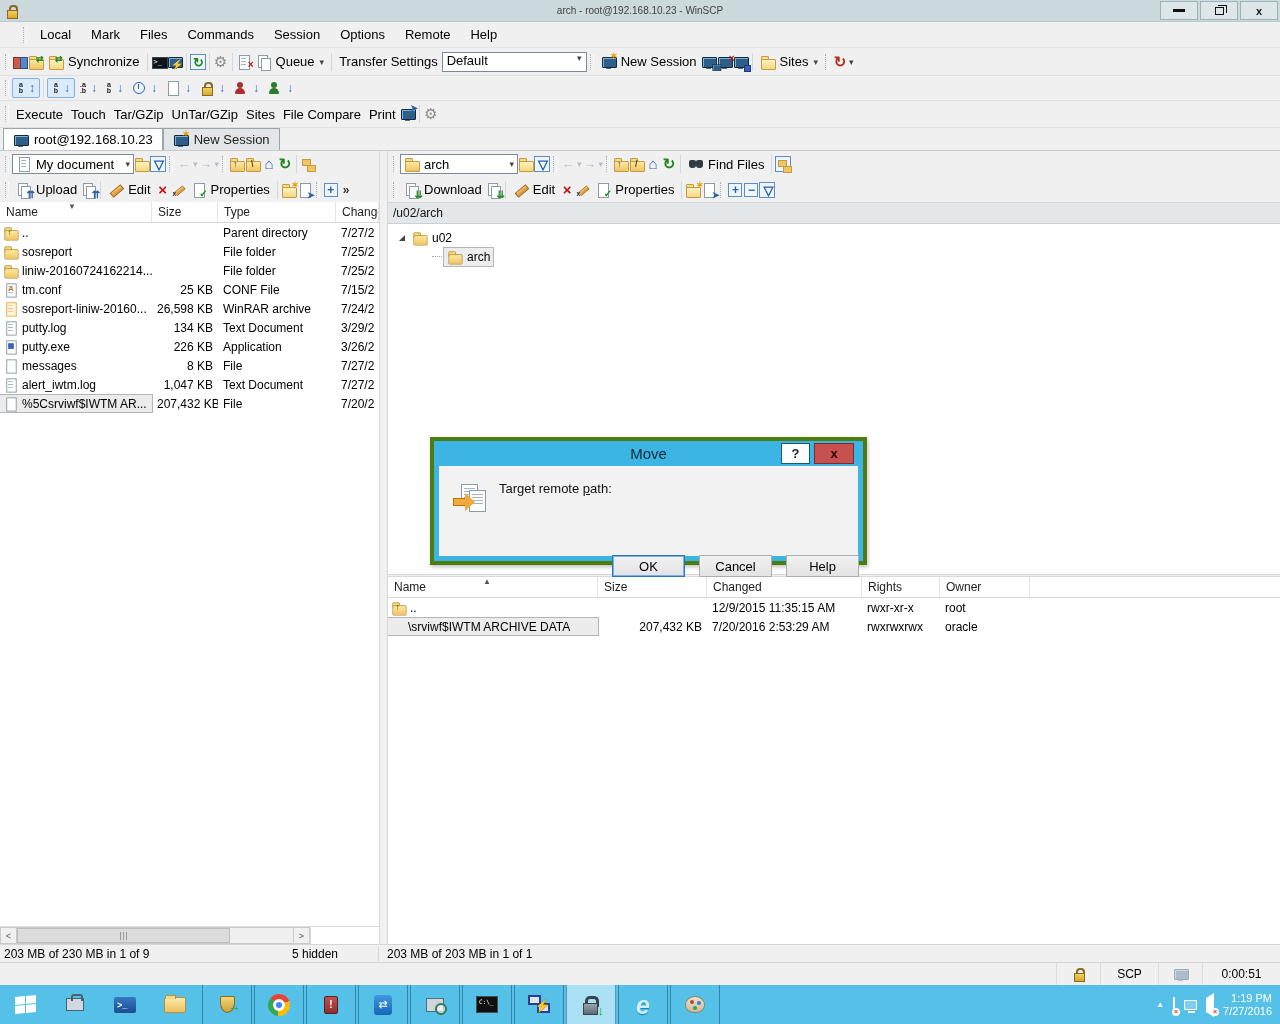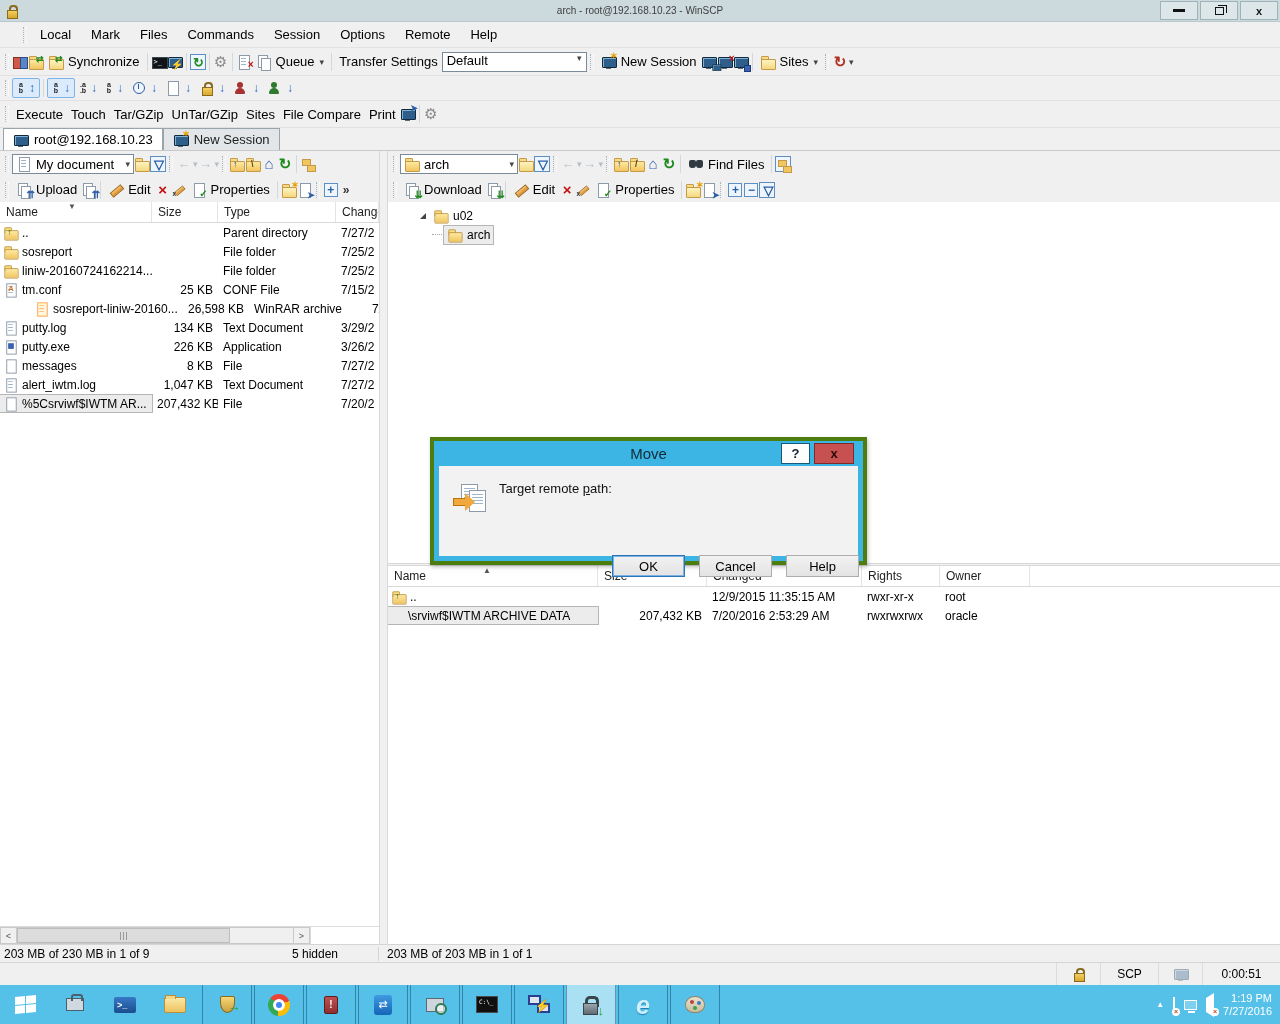--- a/index.html
+++ b/index.html
@@ -465,21 +465,21 @@
           <div class="namecell">
             <span class="i page lines sicon">
               <span class="ovl" style="left: 5px; top: 3px; color: rgb(208, 112, 32); font-size: 8px; font-weight: bold; z-index: 3;">A</span>
             </span>
             <span>tm.conf</span>
           </div>
           <div class="cell num">25 KB</div>
           <div class="cell">CONF File</div>
           <div class="cell">7/15/2</div>
         </div>
-        <div class="lrow" style="grid-template-columns: 152px 66px 118px 1fr; margin-left: 31px;">
+        <div class="lrow" style="grid-template-columns: 152px 66px 118px 1fr;">
           <div class="namecell">
             <span class="i page lines sicon" style="filter: sepia(1) saturate(3) hue-rotate(-40deg);"></span>
             <span>sosreport-liniw-20160...</span>
           </div>
           <div class="cell num">26,598 KB</div>
           <div class="cell">WinRAR archive</div>
           <div class="cell">7/24/2</div>
         </div>
         <div class="lrow" style="grid-template-columns: 152px 66px 118px 1fr;">
           <div class="namecell">
@@ -608,22 +608,25 @@
           <span class="ovl" style="right:-2px;top:-1px;color:#e8a000;font-size:9px;z-index:3">✶</span>
         </span>
       <span class="i page">
           <span class="ovl" style="right:-2px;bottom:-2px;color:#2b5fa7;font-size:9px;z-index:3">➤</span>
         </span>
       <span class="grip"></span>
       <span class="i plusbox"></span>
       <span class="i minusbox"></span>
       <span class="i boxedicon"><span class="g funnel">▽</span></span>
     </div>
+    <div class="pathbar">
+        <span>/u02/arch</span>
+      </div>
     <div id="tree">
-        <div class="trow" style="padding-left: 32px;">
+        <div class="trow" style="padding-left: 11px;">
           <span class="expander"></span>
           <span class="treelabel">
             <span class="i fold sicon"></span>
             <span>u02</span>
           </span>
         </div>
         <div class="trow" style="padding-left: 44px;">
           <span class="dotline"></span>
           <span class="treelabel sel">
             <span class="i fold sicon"></span>

